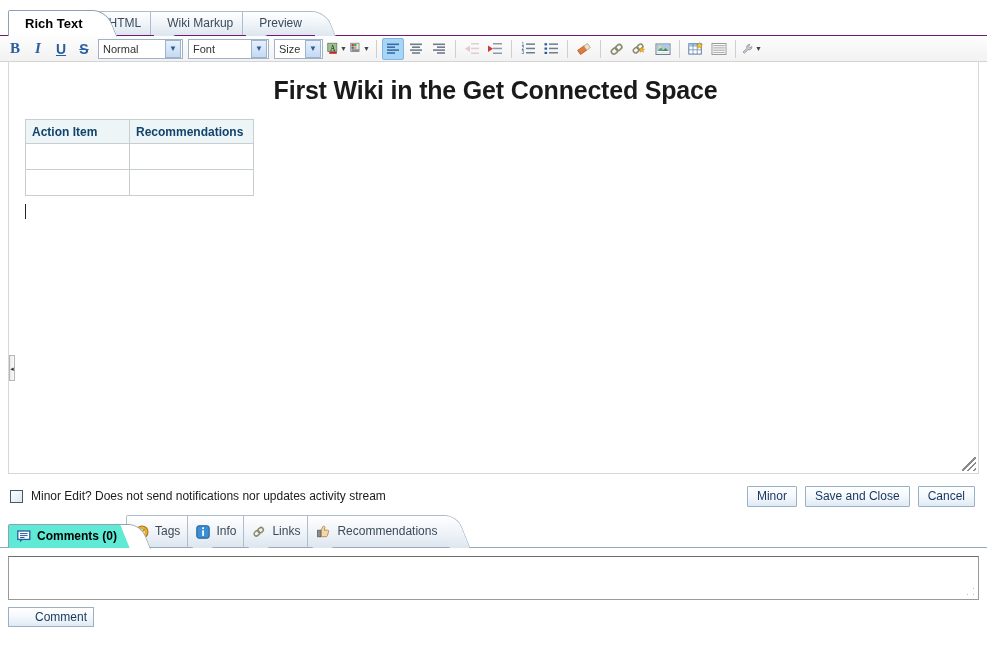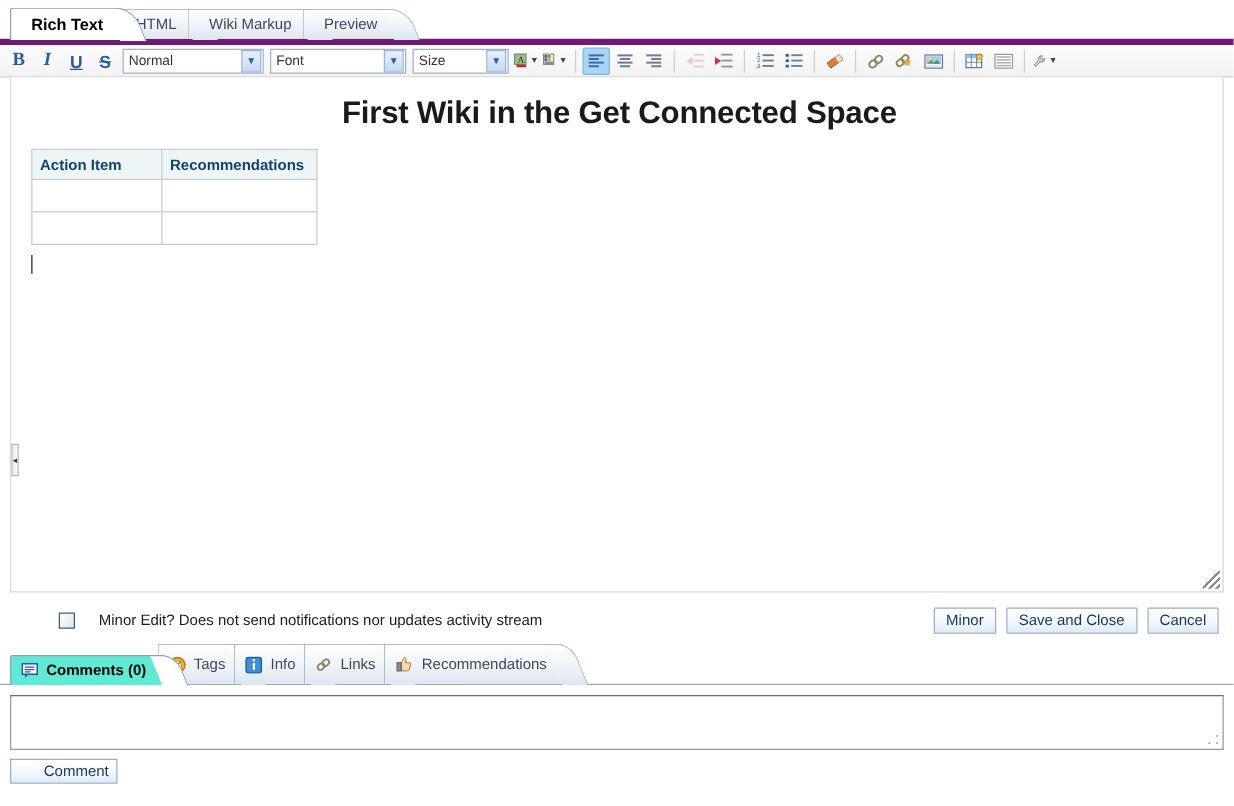--- a/index.html
+++ b/index.html
@@ -12,21 +12,21 @@
   }
 
   
   .tabstrip {
     position: relative;
     height: 30px;
     margin: 6px 0 0 0;
     padding-left: 8px;
     display: flex;
     align-items: flex-end;
-    border-bottom: 5px solid #701a75;
+    border-bottom: 1px solid #701a75;
     background: #ffffff;
   }
   .tab {
     position: relative;
     height: 24px;
     line-height: 23px;
     padding: 0 18px 0 16px;
     margin-right: -10px;
     font-size: 12px;
     color: #3b4a5a;
@@ -97,21 +97,20 @@
   .tbtn.strike { text-decoration: line-through; font-weight: bold; font-size: 14px; }
   .tsep { width: 1px; height: 18px; background: #cfcfcf; margin: 0 4px; }
 
   .tcombo {
     display: flex; align-items: center;
     height: 20px;
     border: 1px solid #9fb2c6;
     background: #ffffff;
     margin: 0 2px;
     cursor: pointer;
-    gap: 28px;
   }
   .tcombo .lbl {
     font-size: 11px; color: #333;
     padding: 0 6px 0 4px;
     white-space: nowrap;
     overflow: hidden;
   }
   .tcombo .arw {
     width: 16px; height: 18px;
     margin: 0 1px 0 0;
@@ -194,21 +193,21 @@
   }
   .sidehandle span { font-size: 7px; color: #333; line-height: 1; }
 
   
   .actionrow {
     display: flex;
     align-items: center;
     margin: 10px 12px 0 10px;
     height: 24px;
   }
-  .minor { display: flex; align-items: center; gap: 19px; margin-left: 37px; }
+  .minor { display: flex; align-items: center; gap: 8px; }
   .chk {
     width: 13px; height: 13px;
     border: 1px solid #3f5a78;
     background: linear-gradient(135deg,#ffffff,#dfe6ee);
     cursor: pointer;
   }
   .minorlabel { font-size: 12px; color: #1b1b1b; }
   .spacer { flex: 1; }
   .btn {
     min-width: 44px;

